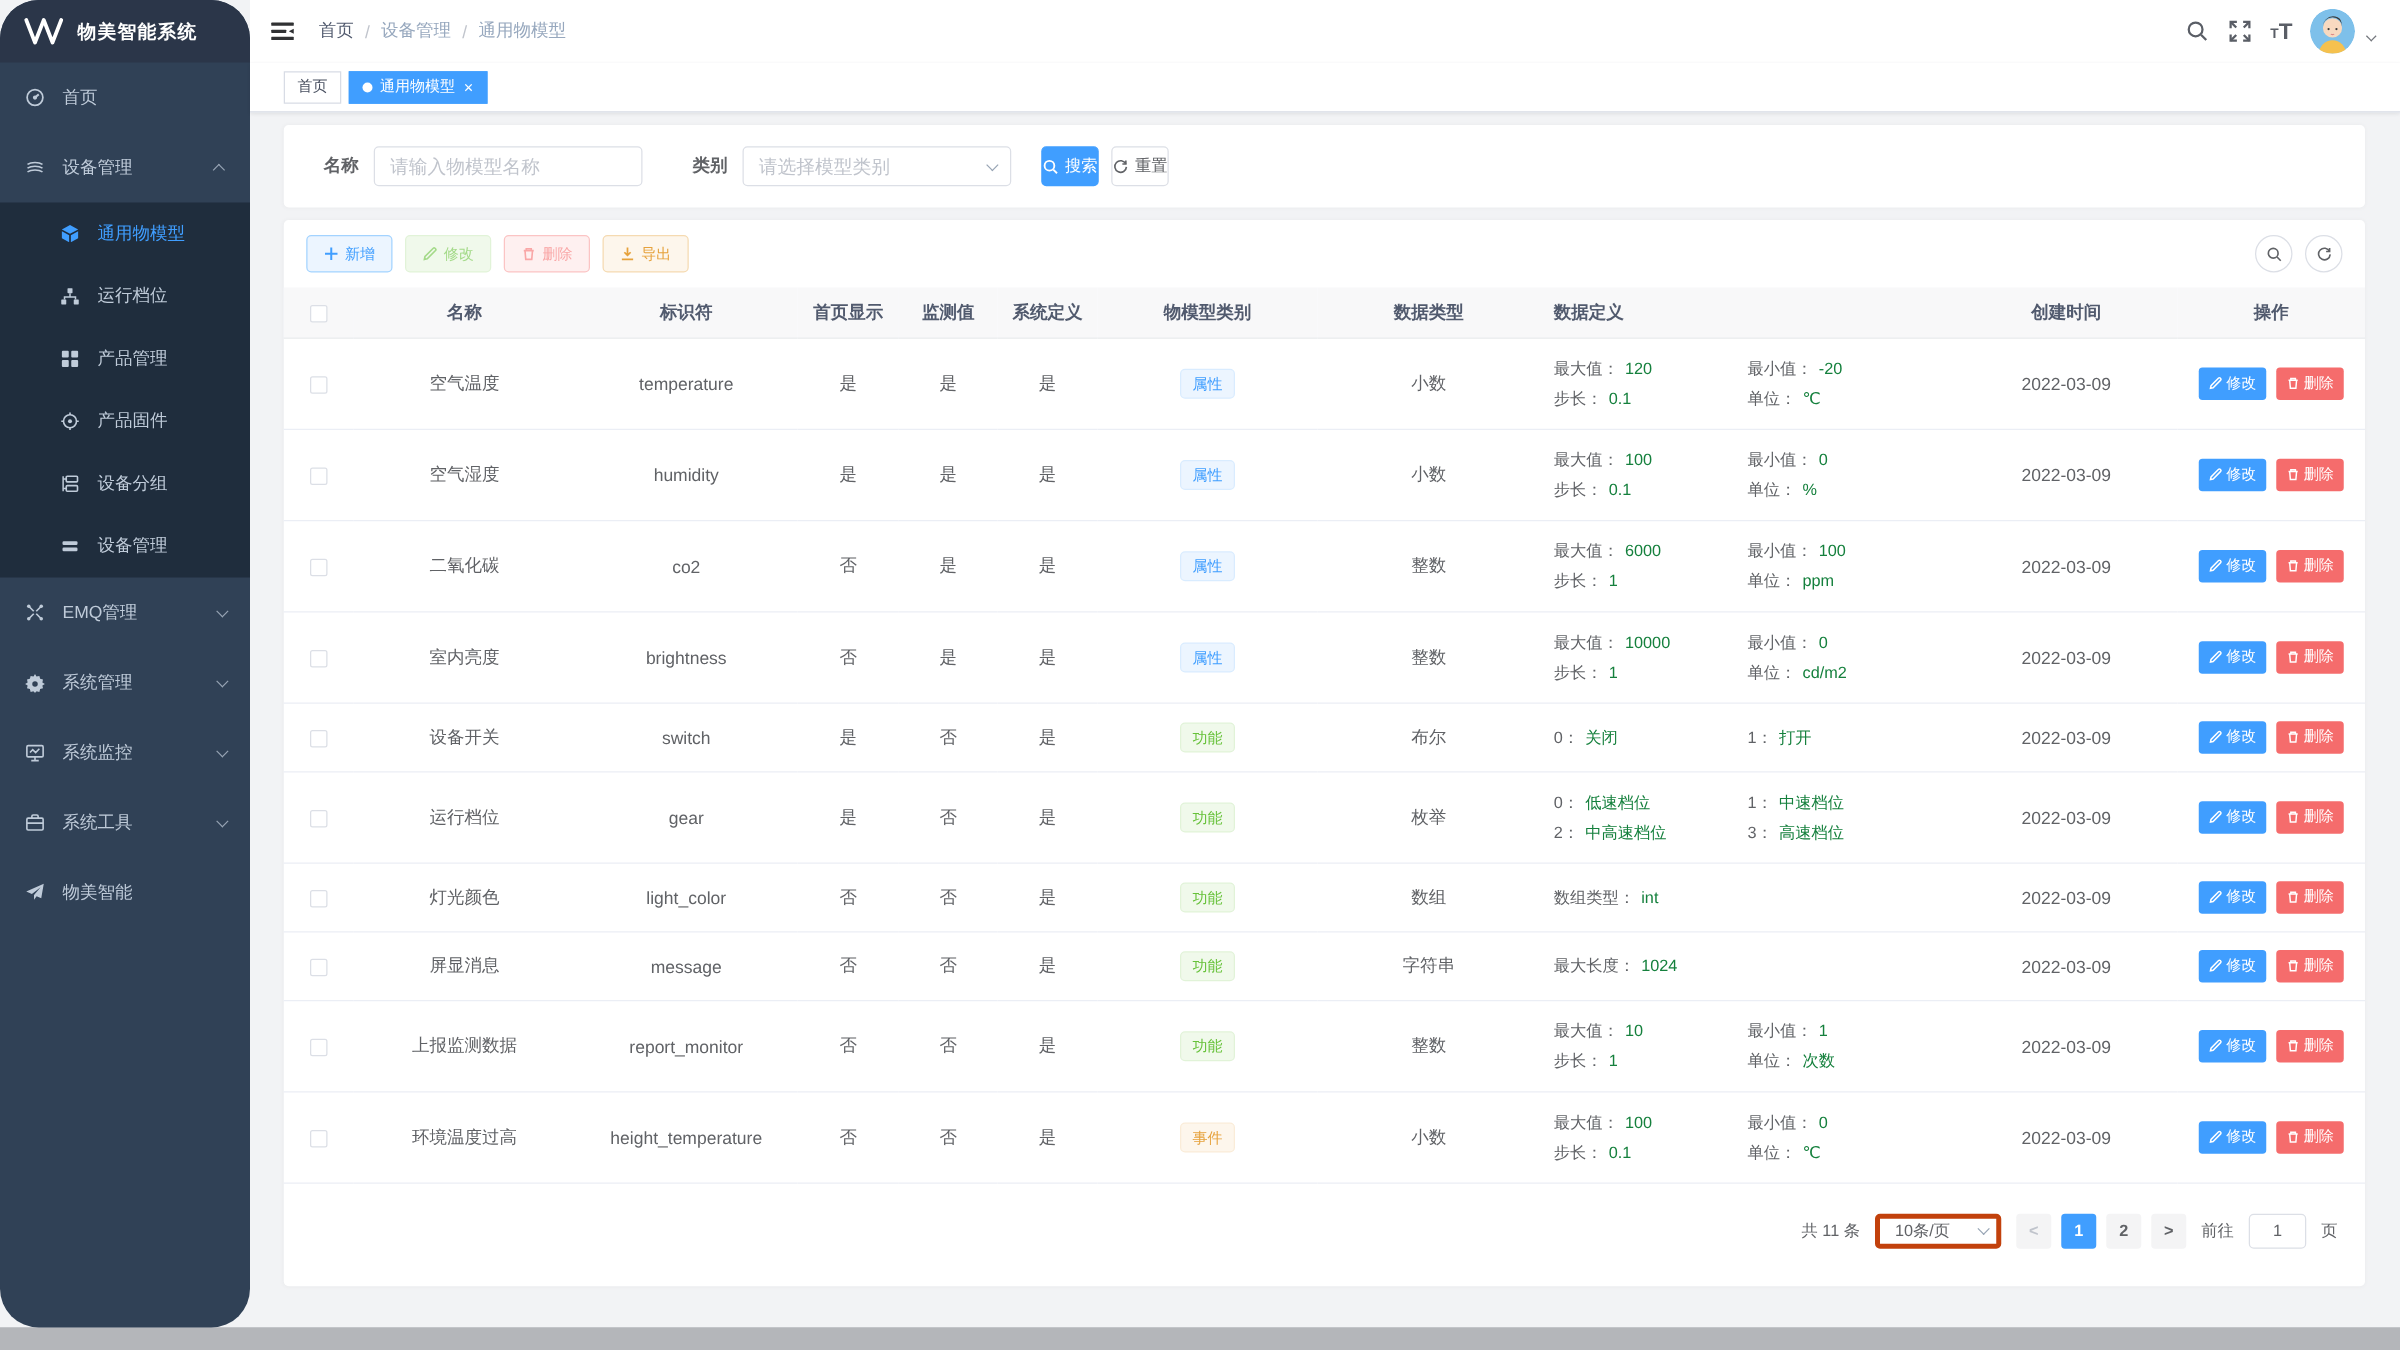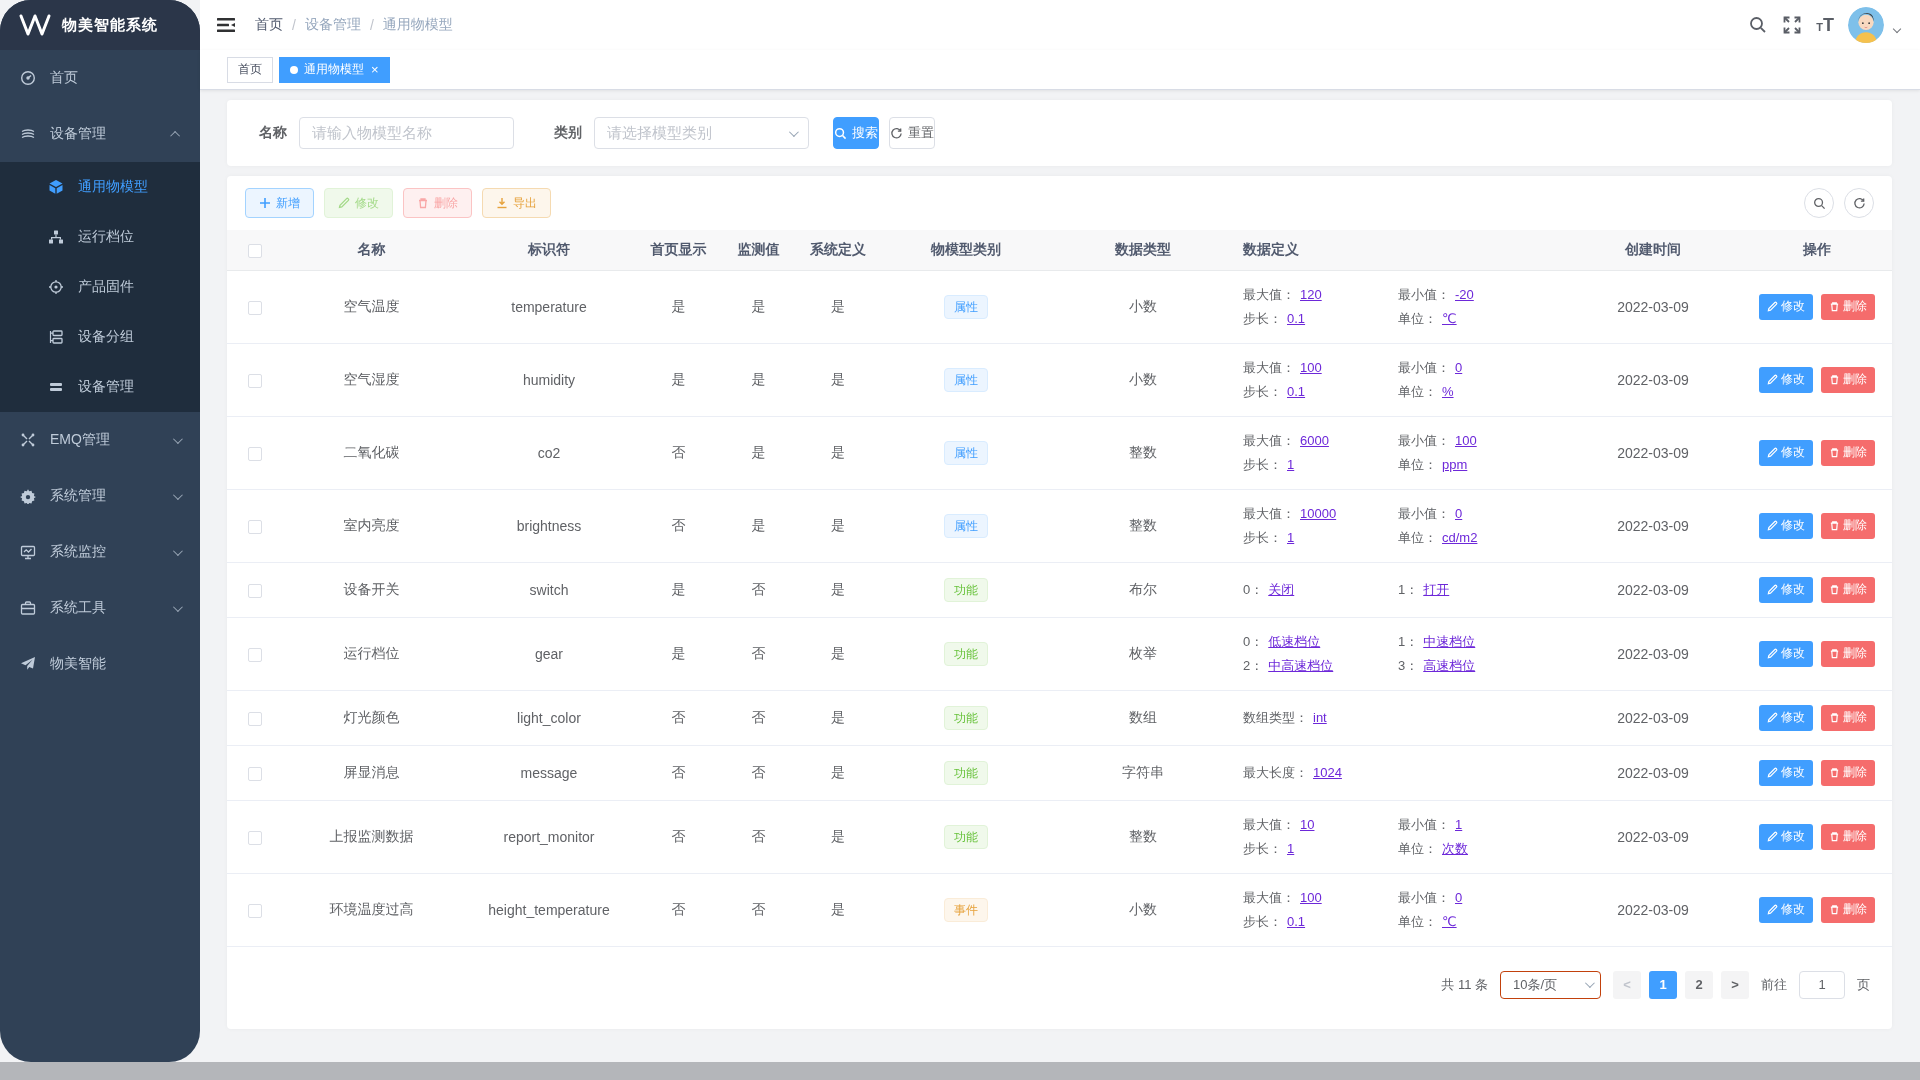--- a/index.html
+++ b/index.html
@@ -73,28 +73,28 @@
   thead th.al { text-align:left; padding-left:11px; }
   tbody td { border-bottom:1px solid #ebeef5; font-size:14px; color:#606266; text-align:center; padding:14px 6px; vertical-align:middle; }
   tbody td.dd-cell { text-align:left; padding-left:11px; }
   .el-checkbox { width:14px; height:14px; border:1px solid #dcdfe6; border-radius:2px; display:inline-block; background:#fff; cursor:pointer; vertical-align:middle; }
   .tag { display:inline-block; height:24px; line-height:22px; padding:0 9px; font-size:12px; border-radius:4px; border:1px solid; }
   .tag-primary { background:#ecf5ff; border-color:#d9ecff; color:#409eff; }
   .tag-success { background:#f0f9eb; border-color:#e1f3d8; color:#67c23a; }
   .tag-warning { background:#fdf6ec; border-color:#faecd8; color:#e6a23c; }
   .dd-grid { display:grid; grid-template-columns:155px 1fr; row-gap:4px; font-size:13px; line-height:20px; }
   .dd-k { color:#606266; }
-  .dd-v { color:#6d28d9; margin-left:5px;text-decoration:underline; }
+  .dd-v { color:#15803d; margin-left:5px; }
   .btn-mini { height:26px; border:none; border-radius:3px; color:#fff; font-size:12px; display:inline-flex; align-items:center; gap:3px; padding:0 8px; cursor:pointer; font-family:inherit; }
   .btn-mini svg { width:11px; height:11px; }
   .btn-edit { background:#409eff; margin-right:8px; }
   .btn-delete { background:#f56c6c; }
 
   .pagination { display:flex; align-items:center; justify-content:flex-end; padding:24px 22px 30px; gap:12px; font-size:13px; color:#606266; }
-  .page-size { width:101px; height:28px; border:1px solid #c2410c; border-radius:4px; display:flex; align-items:center; justify-content:space-between; padding:0 8px 0 12px; cursor:pointer; background:#fff; }
+  .page-size { width:101px; height:28px; border:4px solid #c2410c; border-radius:4px; display:flex; align-items:center; justify-content:space-between; padding:0 8px 0 12px; cursor:pointer; background:#fff; }
   .pager { display:flex; gap:8px; align-items:center; }
   .page-btn { min-width:28px; height:28px; border-radius:3px; background:#f4f4f5; color:#606266; display:flex; align-items:center; justify-content:center; font-size:13px; cursor:pointer; font-weight:bold; }
   .page-btn.disabled { color:#c0c4cc; }
   .page-btn.active { background:#409eff; color:#fff; }
   .goto-input { width:46px; height:28px; border:1px solid #dcdfe6; border-radius:4px; text-align:center; font-size:13px; color:#606266; font-family:inherit; }
   .bottom-strip { height:18px; background:#b4b6ba; }
 </style>
 </head>
 <body>
 
@@ -137,20 +137,29 @@
         <span>通用物模型</span>
       </div>
       <div class="menu-item">
         <svg class="mi-icon" viewBox="0 0 16 16" fill="currentColor">
             <rect x="6" y="1.5" width="4" height="4" rx="0.5"></rect>
             <rect x="1" y="10.5" width="4" height="4" rx="0.5"></rect>
             <rect x="11" y="10.5" width="4" height="4" rx="0.5"></rect>
             <path d="M7.4 5.5h1.2V8h4.4v2.5h-1.2V9.2H4.2v1.3H3V8h4.4Z"></path>
           </svg>
         <span>运行档位</span>
+      </div>
+      <div class="menu-item">
+        <svg class="mi-icon" viewBox="0 0 16 16" fill="currentColor">
+            <rect x="1.5" y="1.5" width="5.5" height="5.5" rx="0.8"></rect>
+            <rect x="9" y="1.5" width="5.5" height="5.5" rx="0.8"></rect>
+            <rect x="1.5" y="9" width="5.5" height="5.5" rx="0.8"></rect>
+            <rect x="9" y="9" width="5.5" height="5.5" rx="0.8"></rect>
+          </svg>
+        <span>产品管理</span>
       </div>
       <div class="menu-item">
         <svg class="mi-icon" viewBox="0 0 16 16" fill="none" stroke="currentColor" stroke-width="1.3">
             <circle cx="8" cy="8" r="5.2"></circle>
             <circle cx="8" cy="8" r="1.6" fill="currentColor" stroke="none"></circle>
             <path d="M8 1v2M8 13v2M1 8h2M13 8h2"></path>
           </svg>
         <span>产品固件</span>
       </div>
       <div class="menu-item">

